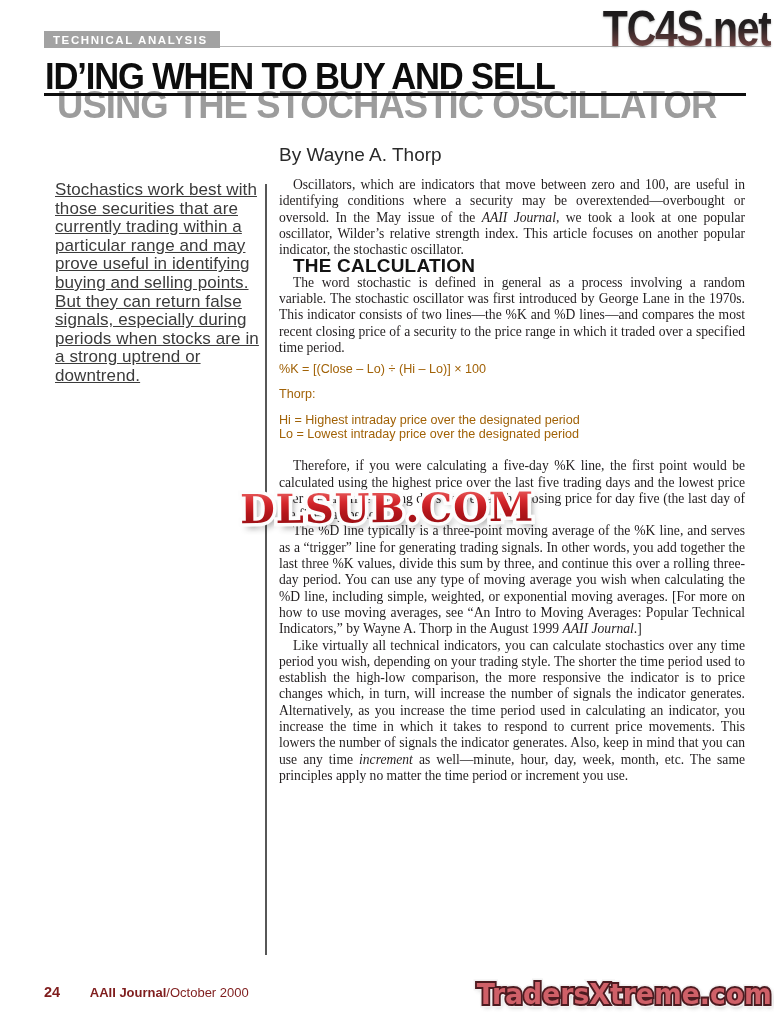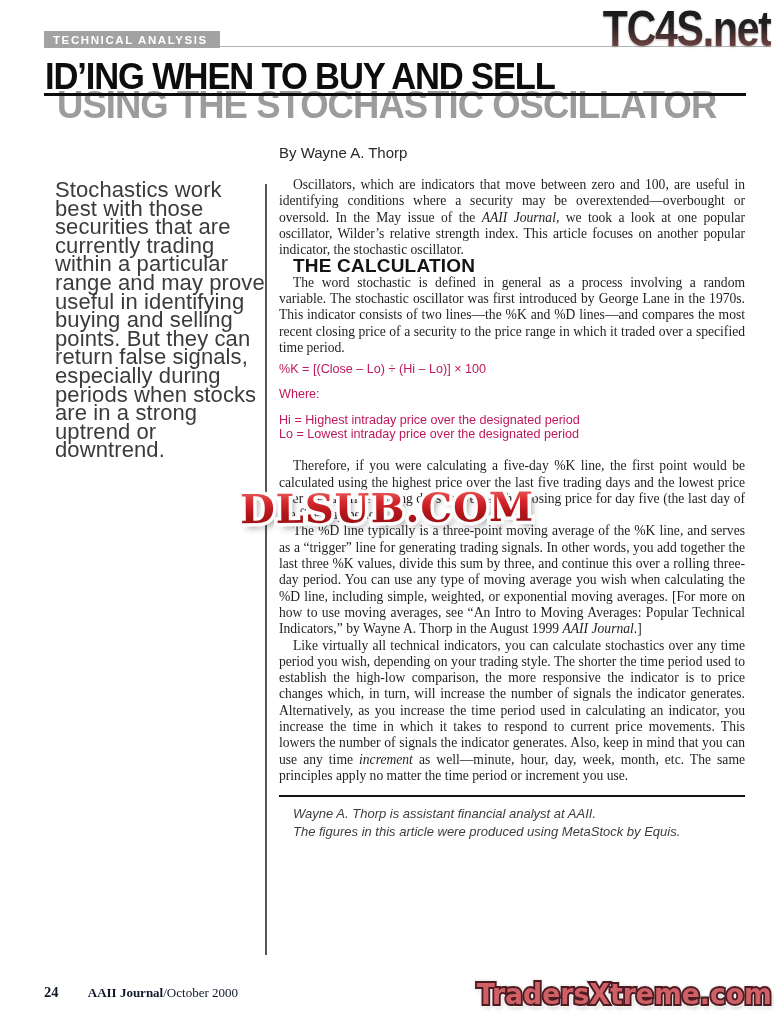--- a/index.html
+++ b/index.html
@@ -23,56 +23,56 @@
     letter-spacing:-1.2px; color:#0d0d0d; white-space:nowrap;
     transform:scaleX(.96); transform-origin:left; z-index:2;
   }
   .title-rule { position:absolute; left:44px; top:93px; width:702px; height:3px; background:#0d0d0d; z-index:3; }
   .article-subtitle {
     position:absolute; left:57px; top:84px; font-size:38px; font-weight:bold;
     letter-spacing:-1px; color:#9c9c9c; white-space:nowrap;
     transform:scaleX(.96); transform-origin:left; z-index:1;
   }
 
-  .byline { position:absolute; left:279px; top:144px; font-size:15px; color:#2a2a2a; }
+  .byline { position:absolute; left:279px; top:144px; font-size:19px; color:#2a2a2a; }
 
   
   .pull-quote {
     position:absolute; left:55px; top:181px; width:214px;
-    font-size:22px; line-height:18.6px; color:#3b3b3b; letter-spacing:.1px;
+    font-size:17px; line-height:18.6px; color:#3b3b3b; letter-spacing:.1px;text-decoration:underline;
   }
 
   .column-divider { position:absolute; left:265px; top:184px; width:2px; height:771px; background:#575757; }
 
   
   .article-body {
     position:absolute; left:279px; top:177px; width:466px;
     font-family:"Liberation Serif","DejaVu Serif",serif;
     font-size:13.6px; line-height:16.3px; color:#211d1e; text-align:justify;
   }
   .article-body p { margin:0; text-indent:14px; }
   .section-heading {
     font-family:"Liberation Sans",sans-serif; font-size:19px; font-weight:bold;
     letter-spacing:.2px; color:#141414; margin:15px 0 16px; text-indent:0; text-align:left;
   }
   .formula-block {
     font-family:"Liberation Sans",sans-serif; font-size:12.6px; line-height:13.4px;
-    color:#be185d; margin:7px 0 17px; text-align:left;
+    color:#a16207; margin:7px 0 17px; text-align:left;
   }
   .formula-equation { margin-bottom:11px; }
   .formula-defs { margin-top:13.4px; }  
   .author-note {
     margin-top:11px; border-top:2px solid #141414; padding:8px 0 0 14px;
     font-family:"Liberation Sans",sans-serif; font-style:italic;
     font-size:13px; line-height:18px; color:#3d3d3d; text-align:left;
   }
   .author-note p { margin:0; text-indent:0; }
 
   
-  .footer { position:absolute; left:44px; top:984px; font-size:13px; color:#0f172a;font-family:Liberation Serif, serif; }
+  .footer { position:absolute; left:44px; top:984px; font-size:13px; color:#7f1d1d; }
   .page-number { font-weight:bold; font-size:14.5px; }
   .journal-ref { margin-left:26px; }
   .journal-name { font-weight:bold; }
 
   
   .banner { white-space:nowrap; z-index:10; }
   .layer-back, .layer-mid { position:absolute; left:0; top:0; }
   .layer-front { position:relative; }
 
   .wm-tc4s { position:absolute; top:0px; right:3px; font-size:50px; font-weight:bold;
@@ -125,37 +125,33 @@
       </div>
 
     <p class="section-heading">THE CALCULATION</p>
 
     <div>
         <p>The word stochastic is defined in general as a process involving a random variable. The stochastic oscillator was first introduced by George Lane in the 1970s. This indicator consists of two lines—the %K and %D lines—and compares the most recent closing price of a security to the price range in which it traded over a specified time period.</p>
       </div>
 
     <div class="formula-block">
       <div class="formula-equation">%K = [(Close – Lo) ÷ (Hi – Lo)] × 100</div>
-      <div>Where:</div>
+      <div>Thorp:</div>
       <div class="formula-defs">
           <div>Hi = Highest intraday price over the designated period</div>
           <div>Lo = Lowest intraday price over the designated period</div>
         </div>
     </div>
 
     <div>
         <p>Therefore, if you were calculating a five-day %K line, the first point would be calculated using the highest price over the last five trading days and the lowest price over the last five trading days as well as the closing price for day five (the last day of the five-day period).</p>
         <p>The %D line typically is a three-point moving average of the %K line, and serves as a “trigger” line for generating trading signals. In other words, you add together the last three %K values, divide this sum by three, and continue this over a rolling three-day period. You can use any type of moving average you wish when calculating the %D line, including simple, weighted, or exponential moving averages. [For more on how to use moving averages, see “An Intro to Moving Averages: Popular Technical Indicators,” by Wayne A. Thorp in the August 1999 <em>AAII Journal</em>.]</p>
         <p>Like virtually all technical indicators, you can calculate stochastics over any time period you wish, depending on your trading style. The shorter the time period used to establish the high-low comparison, the more responsive the indicator is to price changes which, in turn, will increase the number of signals the indicator generates. Alternatively, as you increase the time period used in calculating an indicator, you increase the time in which it takes to respond to current price movements. This lowers the number of signals the indicator generates. Also, keep in mind that you can use any time <em>increment</em> as well—minute, hour, day, week, month, etc. The same principles apply no matter the time period or increment you use.</p>
       </div>
 
-    <div class="author-note">
-        <p>Wayne A. Thorp is assistant financial analyst at AAII.</p>
-        <p>The figures in this article were produced using MetaStock by Equis.</p>
-      </div>
   </div>
 
   <div class="footer">
     <span class="page-number">24</span>
     <span class="journal-ref">
       <span class="journal-name">AAII Journal</span><span>/October 2000</span>
     </span>
   </div>
 
   <div class="banner wm-tc4s">

